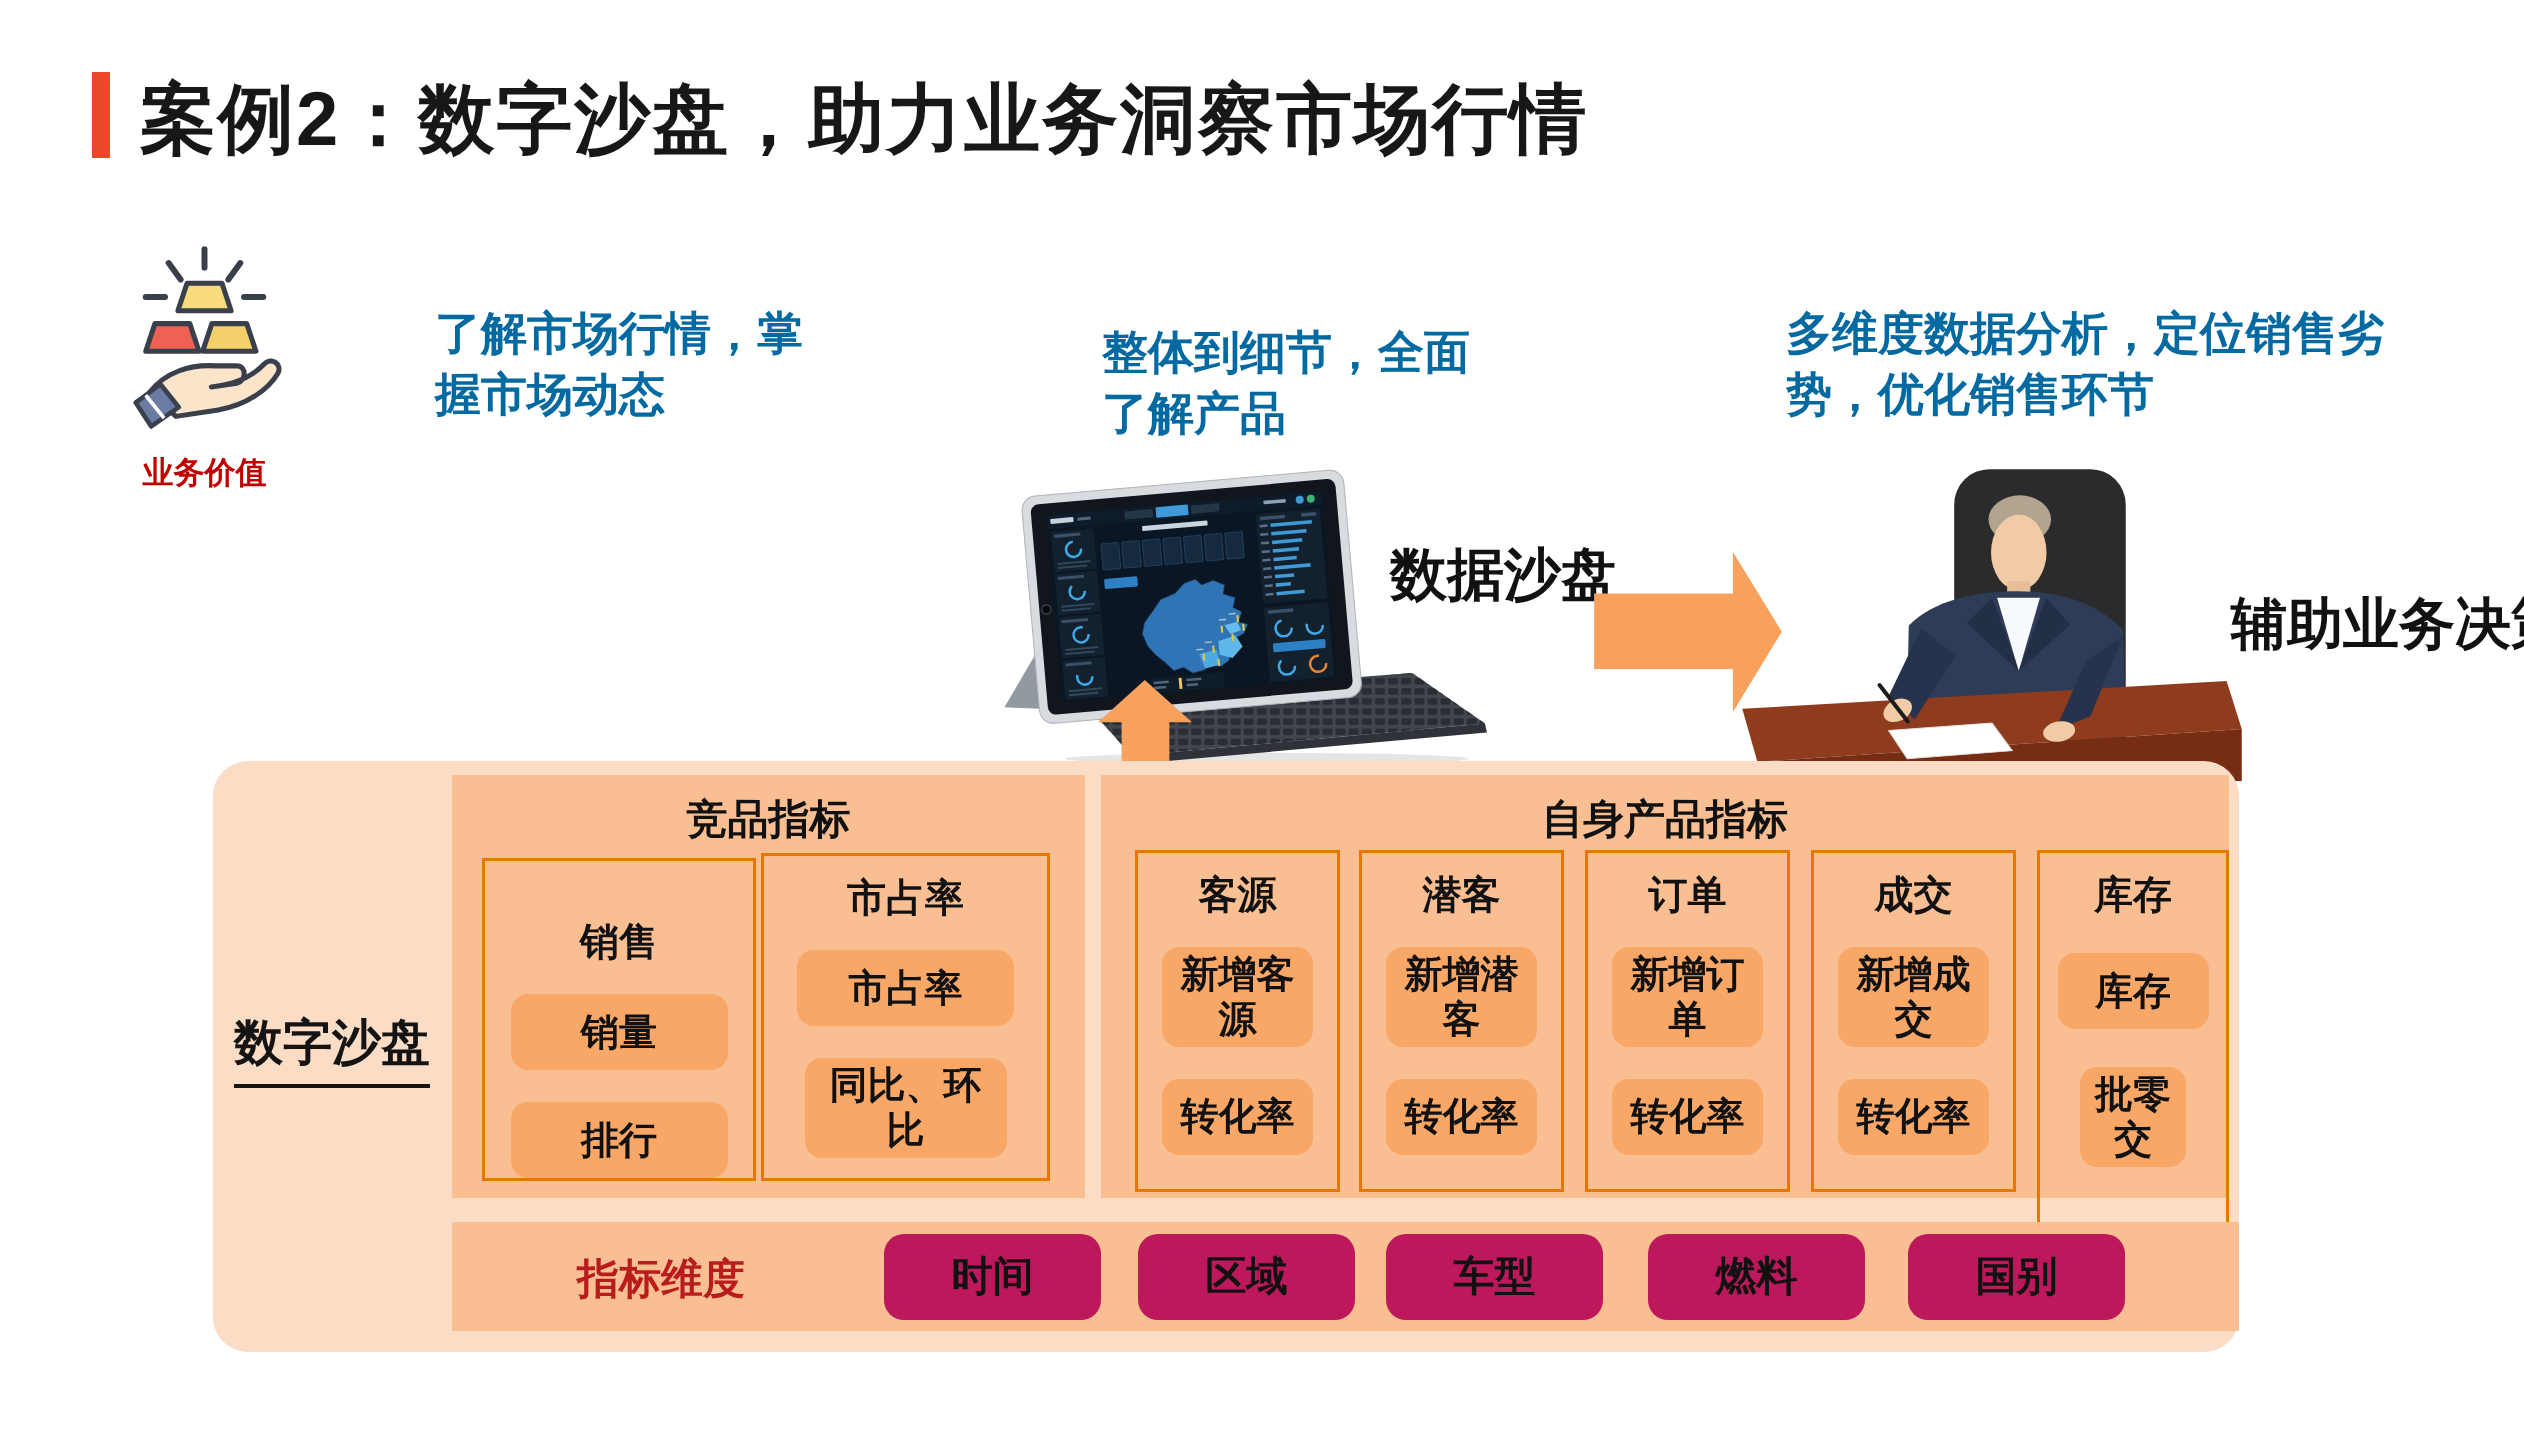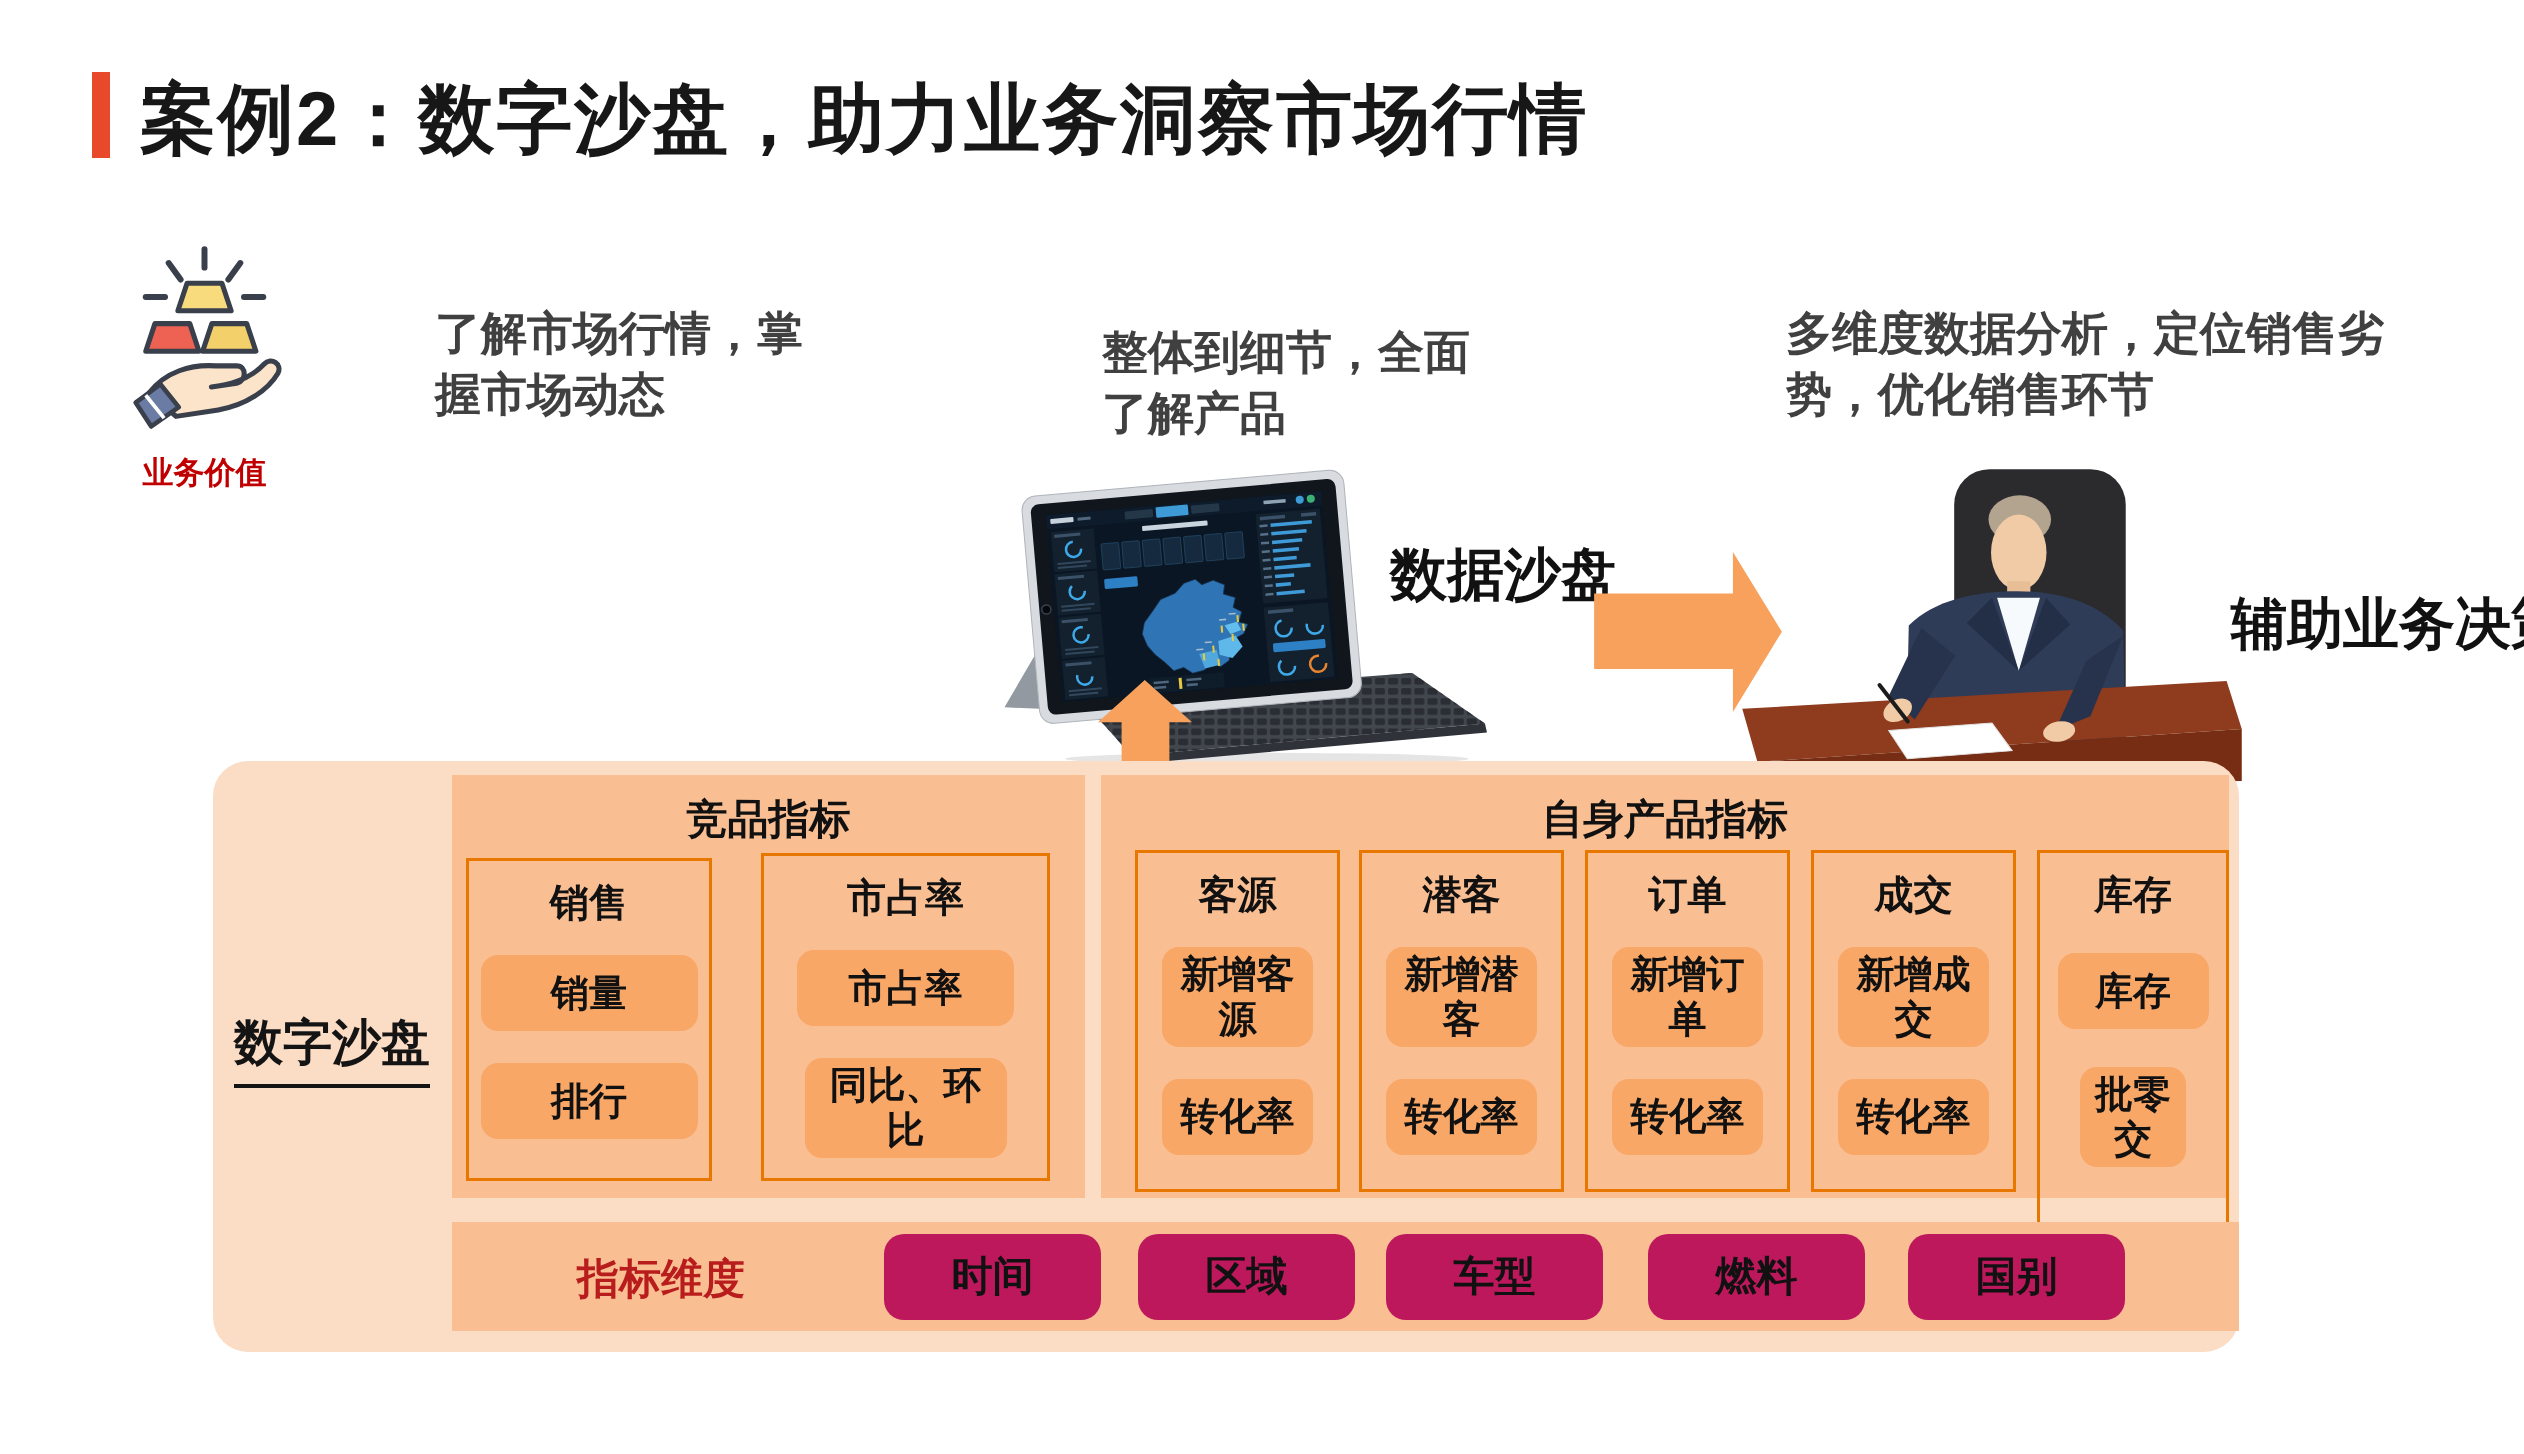--- a/index.html
+++ b/index.html
@@ -13,21 +13,21 @@
 
   
   .title-bar { left:92px; top:72px; width:17.7px; height:86px; background:#e8492b; }
   .page-title { left:140px; top:69px; font-size:76px; font-weight:800; letter-spacing:2px; white-space:nowrap; color:#171717; }
 
   
   .value-block { left:96px; top:241px; width:217px; text-align:center; }
   .value-label { margin-top:9px; font-size:31px; font-weight:800; color:#c00000; }
 
   
-  .benefit { font-size:46px; font-weight:800; color:#404040; line-height:1.32; }
+  .benefit { font-size:46px; font-weight:800; color:#0369a1; line-height:1.32; }
   .benefit-1 { left:435px;  top:303px; width:394px; }
   .benefit-2 { left:1102px; top:322px; width:399px; }
   .benefit-3 { left:1786px; top:303px; width:601px; }
 
   
   .device-label  { left:1390px; top:537px; font-size:57px; font-weight:800; white-space:nowrap; color:#111; }
   .outcome-label { left:2231px; top:587px; font-size:56px;  font-weight:800; white-space:nowrap; color:#111; }
 
   
   .sandbox-box { left:213px; top:761px; width:2026px; height:591px; background:#fbdcc5; border-radius:35px; }
@@ -46,21 +46,21 @@
           display:flex; align-items:center; justify-content:center; text-align:center;
           font-size:38px; font-weight:600; color:#111; line-height:1.18; padding:5px 7px; }
   .chip.c1 { margin-top:25px; }
   .chip.c2 { margin-top:32px; }
   .chip.w-wide   { width:217px; }
   .chip.w-mid    { width:202px; }
   .chip.w-prod   { width:151px; }
   .chip.w-narrow { width:106px; }
 
   
-  .mb-sales   { left:466px;  top:858px; width:246px; height:323px; }
+  .mb-sales   { left:482px;  top:858px; width:274px; height:323px;justify-content:flex-end; }
   .mb-share   { left:761px; top:853px; width:289px; height:328px; }
   .mb-keyuan  { left:1135px; top:850px; width:205px; height:342px; }
   .mb-qianke  { left:1359px; top:850px; width:205px; height:342px; }
   .mb-dingdan { left:1585px; top:850px; width:205px; height:342px; }
   .mb-chengjiao{ left:1811px; top:850px; width:205px; height:342px; }
   .mb-kucun   { left:2037px; top:850px; width:192px; height:380px;gap:6px; }
 
   
   .dims-bar { left:452px; top:1222px; width:1787px; height:109px; background:#f9be92; }
   .dims-title { position:absolute; left:125px; top:29px; font-size:42px; font-weight:800; color:#b91c1c; white-space:nowrap; }

